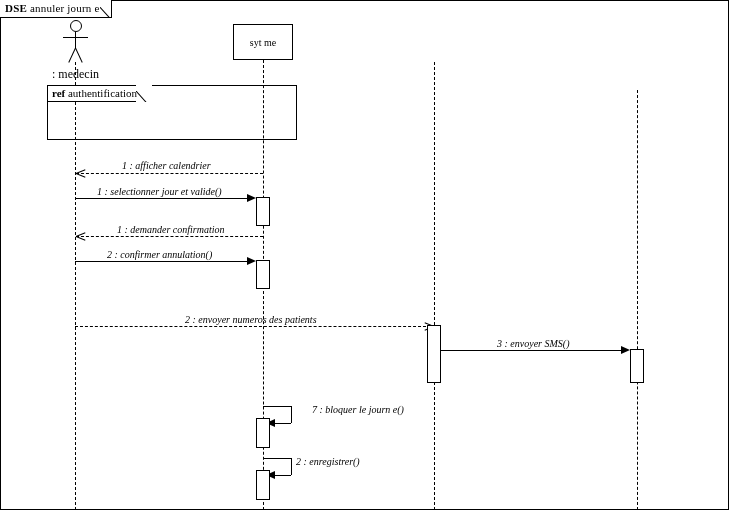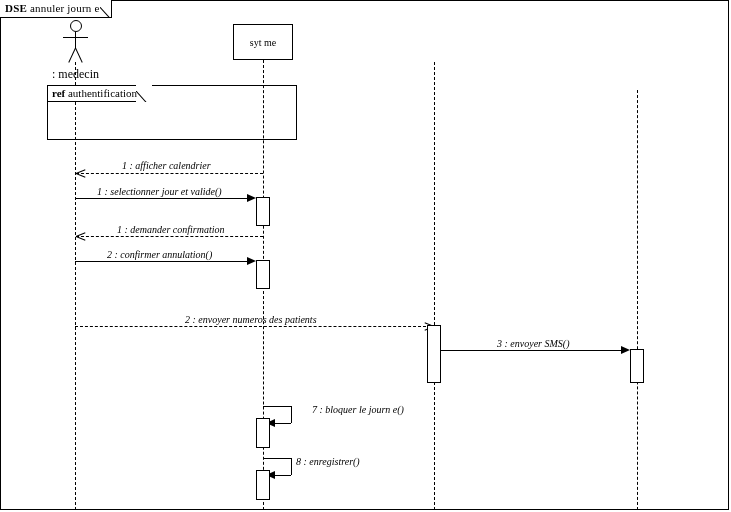--- a/index.html
+++ b/index.html
@@ -403,16 +403,16 @@
   <div class="arrow-left-solid" style="left:266px; top:419px;"></div>
   <div class="msg-label" style="left:296px; top:404px;margin-left:16px;">7 : bloquer le journ e()</div>
   <div class="activation" style="left:256px; top:418px; height:30px;"></div>
 
   <div class="self-msg" style="left:263px; top:458px; width:30px; height:18px;">
     <div class="top" style="width:28px;"></div>
     <div class="right" style="left:28px; height:17px;"></div>
     <div class="bottom" style="top:17px; width:28px;"></div>
   </div>
   <div class="arrow-left-solid" style="left:266px; top:471px;"></div>
-  <div class="msg-label" style="left:296px; top:456px;">8 : enregistrer()</div>
+  <div class="msg-label" style="left:296px; top:456px;">2 : enregistrer()</div>
   <div class="activation" style="left:256px; top:470px; height:30px;"></div>
 
 </div>
 
 </body></html>

